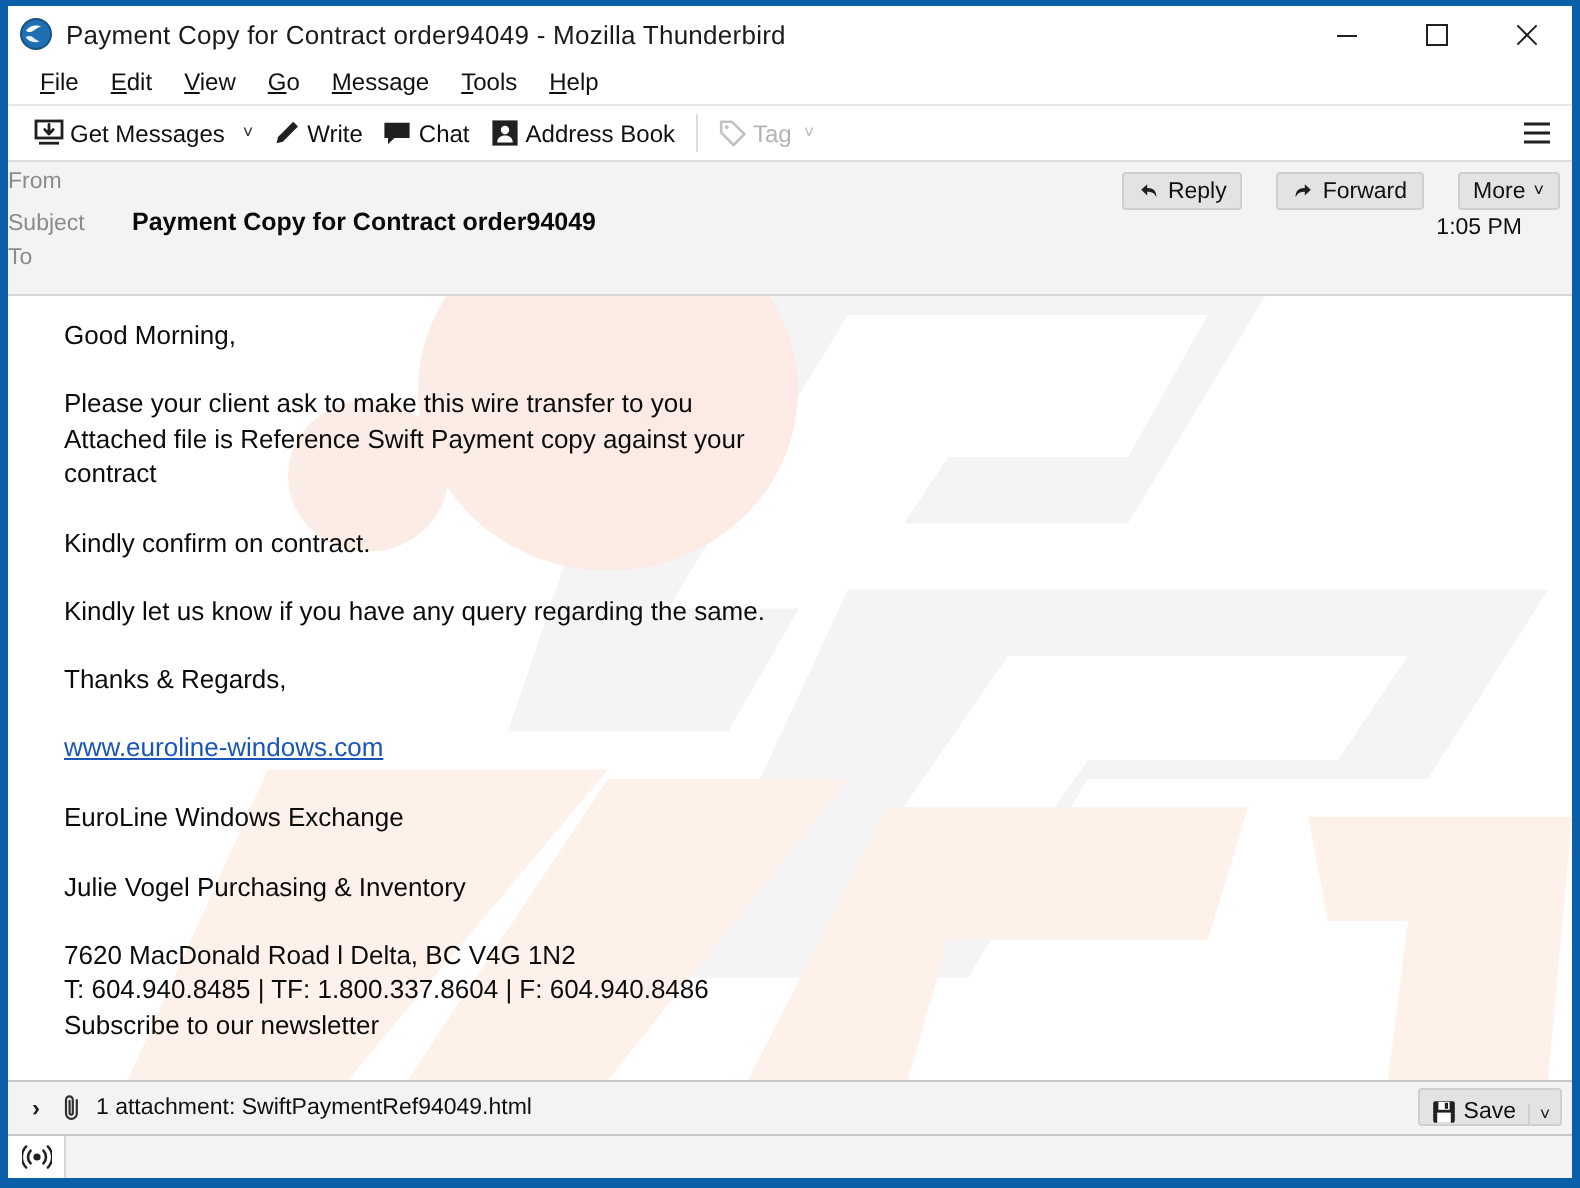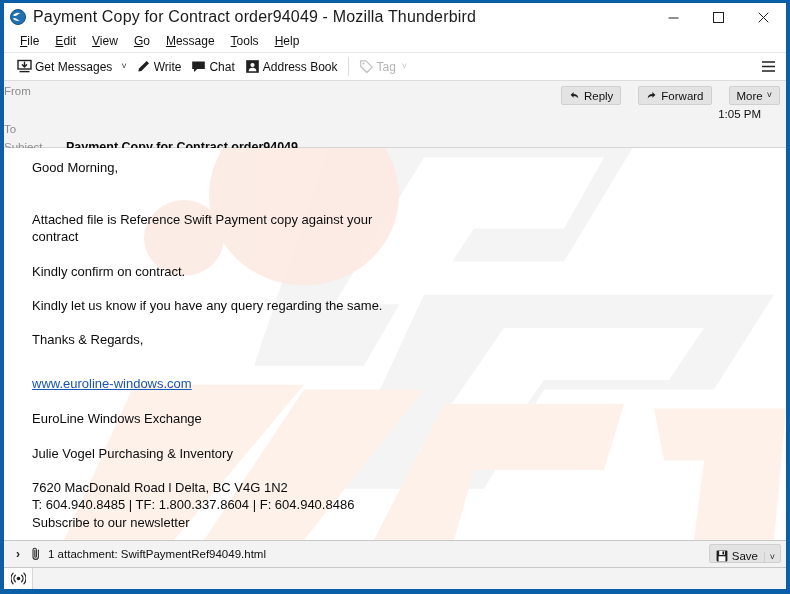--- a/index.html
+++ b/index.html
@@ -40,21 +40,21 @@
     position: relative;
   }
   #tb-logo {
     width: 16px;
     height: 16px;
     margin-left: 6px;
     margin-right: 7px;
     flex: none;
   }
   #title-text {
-    font-size: 16px;
+    font-size: 13px;
     color: #1a1a1a;
     white-space: nowrap;
     letter-spacing: 0.01em;
   }
   #win-controls {
     position: absolute;
     right: 0;
     top: 0;
     height: 28px;
     display: flex;
@@ -156,21 +156,20 @@
     color: #8b8b8b;
     box-sizing: border-box;
   }
   .hdr-value {
     font-size: 12px;
     color: #0a0a0a;
   }
   .hdr-value.subject {
     font-weight: bold;
     font-size: 12.5px;
-    margin-top: 36px;
   }
   #msg-actions {
     position: absolute;
     right: 6px;
     top: 5px;
     display: flex;
     gap: 17px;
   }
   .act-btn {
     display: flex;
@@ -456,27 +455,27 @@
       </g>
       <g fill="#fbe9e1" opacity="0.85">
         <circle cx="300" cy="50" r="95"></circle>
         <circle cx="180" cy="95" r="40"></circle>
       </g>
     </svg>
 
     <div id="body-text">
       <p>Good Morning,</p>
       <p>
-        <br>
+        <span>Please your client ask to make this wire transfer to you</span><br>
         <span>Attached file is Reference Swift  Payment copy  against your</span><br>
         <span>contract</span>
       </p>
       <p>Kindly confirm on contract.</p>
       <p>Kindly let us know if you have any query regarding the same.</p>
-      <p style="margin-bottom:26px">Thanks &amp; Regards,</p>
+      <p style="margin-bottom:16px">Thanks &amp; Regards,</p>
       <p style="margin-bottom:18px">
         <a id="body-link" href="#">www.euroline-windows.com</a>
       </p>
       <p style="margin-bottom:17px">EuroLine Windows Exchange</p>
       <p style="margin-bottom:17px">Julie Vogel  Purchasing &amp; Inventory</p>
       <p class="tight">7620 MacDonald Road l Delta, BC V4G 1N2</p>
       <p class="tight">T: 604.940.8485 | TF: 1.800.337.8604 | F: 604.940.8486</p>
       <p class="tight">Subscribe to our newsletter</p>
     </div>
   </div>

